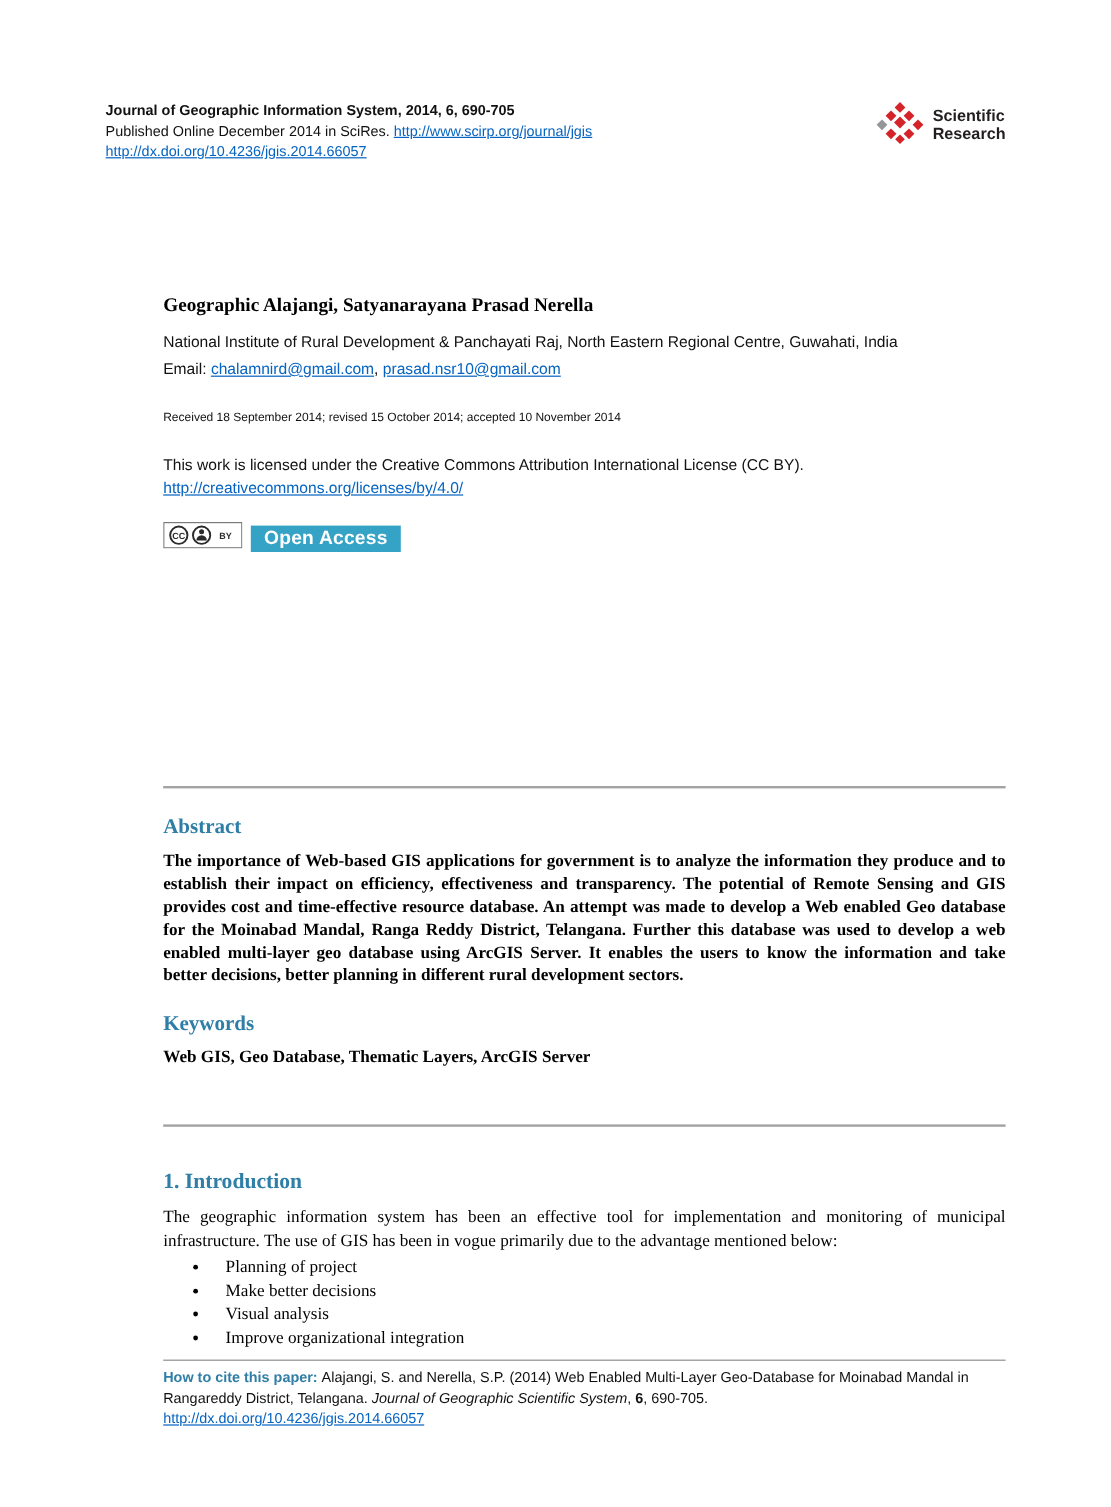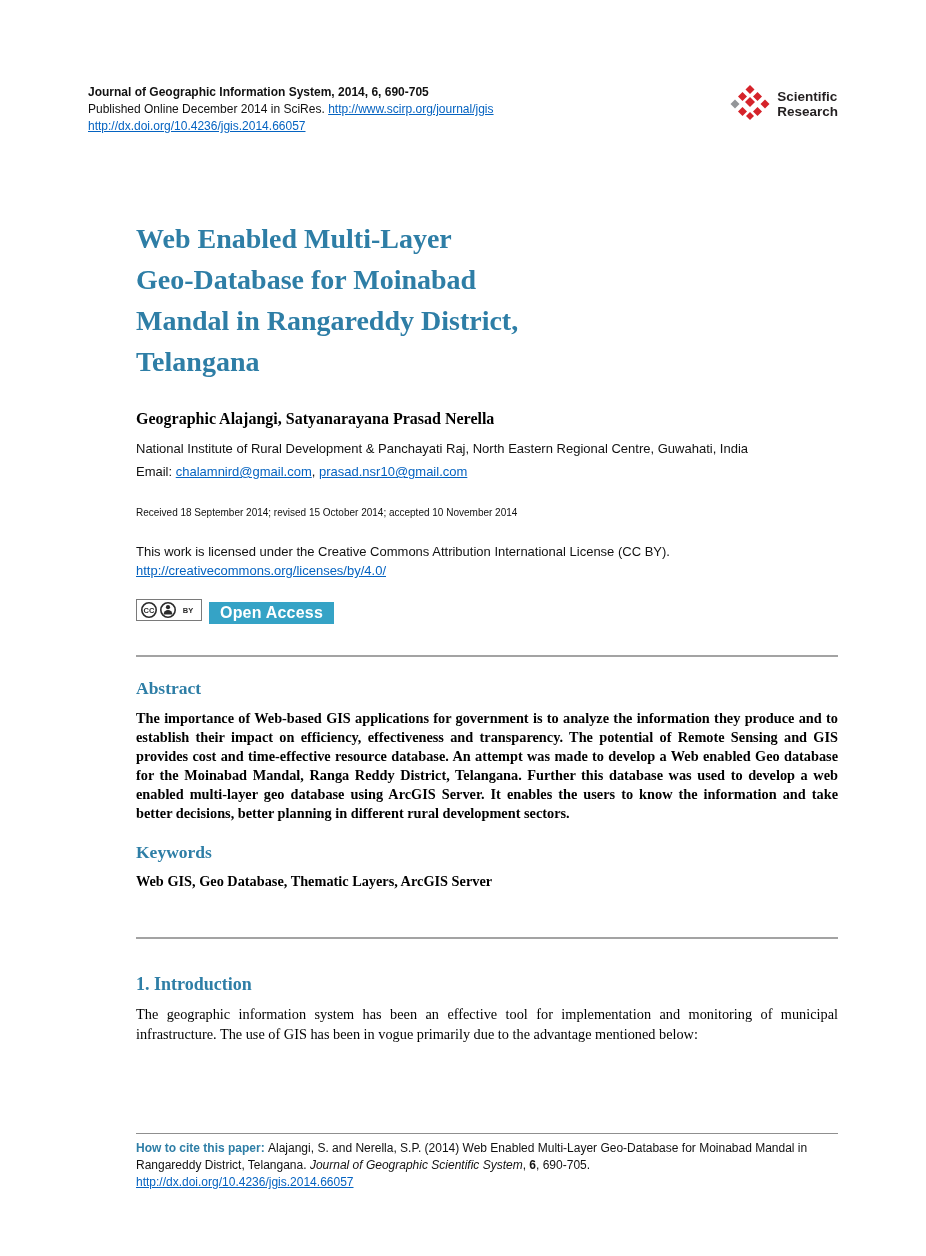--- a/index.html
+++ b/index.html
@@ -120,26 +120,20 @@
       <path d="M20 28 L24 32 L20 36 L16 32 Z" fill="#D5232A"></path>
     </svg>
     <div class="logo-text">
       <div>Scientific</div>
       <div>Research</div>
     </div>
   </div>
 </div>
 
 <div class="title-block">
-  <h1 class="paper-title">
-      <div>Web Enabled Multi-Layer</div>
-      <div>Geo-Database for Moinabad</div>
-      <div>Mandal in Rangareddy District,</div>
-      <div>Telangana</div>
-    </h1>
   <div class="authors">Geographic Alajangi, Satyanarayana Prasad Nerella</div>
   <div class="affiliation">National Institute of Rural Development &amp; Panchayati Raj, North Eastern Regional Centre, Guwahati, India</div>
   <div class="email-line">
     <span>Email: </span><a class="link" href="#">chalamnird@gmail.com</a><span>, </span><a class="link" href="#">prasad.nsr10@gmail.com</a>
   </div>
   <div class="received">Received 18 September 2014; revised 15 October 2014; accepted 10 November 2014</div>
   <div class="copyright">
     <div>This work is licensed under the Creative Commons Attribution International License (CC BY).</div>
     <div>
       <a class="link" href="#">http://creativecommons.org/licenses/by/4.0/</a>
@@ -167,20 +161,26 @@
   <p class="abstract-text">The importance of Web-based GIS applications for government is to analyze the information they produce and to establish their impact on efficiency, effectiveness and transparency. The potential of Remote Sensing and GIS provides cost and time-effective resource database. An attempt was made to develop a Web enabled Geo database for the Moinabad Mandal, Ranga Reddy District, Telangana. Further this database was used to develop a web enabled multi-layer geo database using ArcGIS Server. It enables the users to know the information and take better decisions, better planning in different rural development sectors.</p>
   <h2 class="section-heading keywords-heading">Keywords</h2>
   <p class="keywords-text">Web GIS, Geo Database, Thematic Layers, ArcGIS Server</p>
 </div>
 
 <hr class="rule-2">
 
 <div class="intro-block">
   <h2 class="section-heading intro-heading">1. Introduction</h2>
   <p class="body-text">The geographic information system has been an effective tool for implementation and monitoring of municipal infrastructure. The use of GIS has been in vogue primarily due to the advantage mentioned below:</p>
+  <ul class="bullets">
+      <li>Planning of project</li>
+      <li>Make better decisions</li>
+      <li>Visual analysis</li>
+      <li>Improve organizational integration</li>
+    </ul>
 </div>
 
 <div class="page-footer">
   <hr class="footer-rule">
   <div>
     <span class="cite-label">How to cite this paper: </span><span>Alajangi, S. and Nerella, S.P. (2014) Web Enabled Multi-Layer Geo-Database for Moinabad Mandal in Rangareddy District, Telangana. </span><span class="cite-journal">Journal of Geographic Scientific System</span><span>, </span><span class="cite-volume">6</span><span>, 690-705.</span>
   </div>
   <a class="link footer-doi" href="#">http://dx.doi.org/10.4236/jgis.2014.66057</a>
 </div>
 

